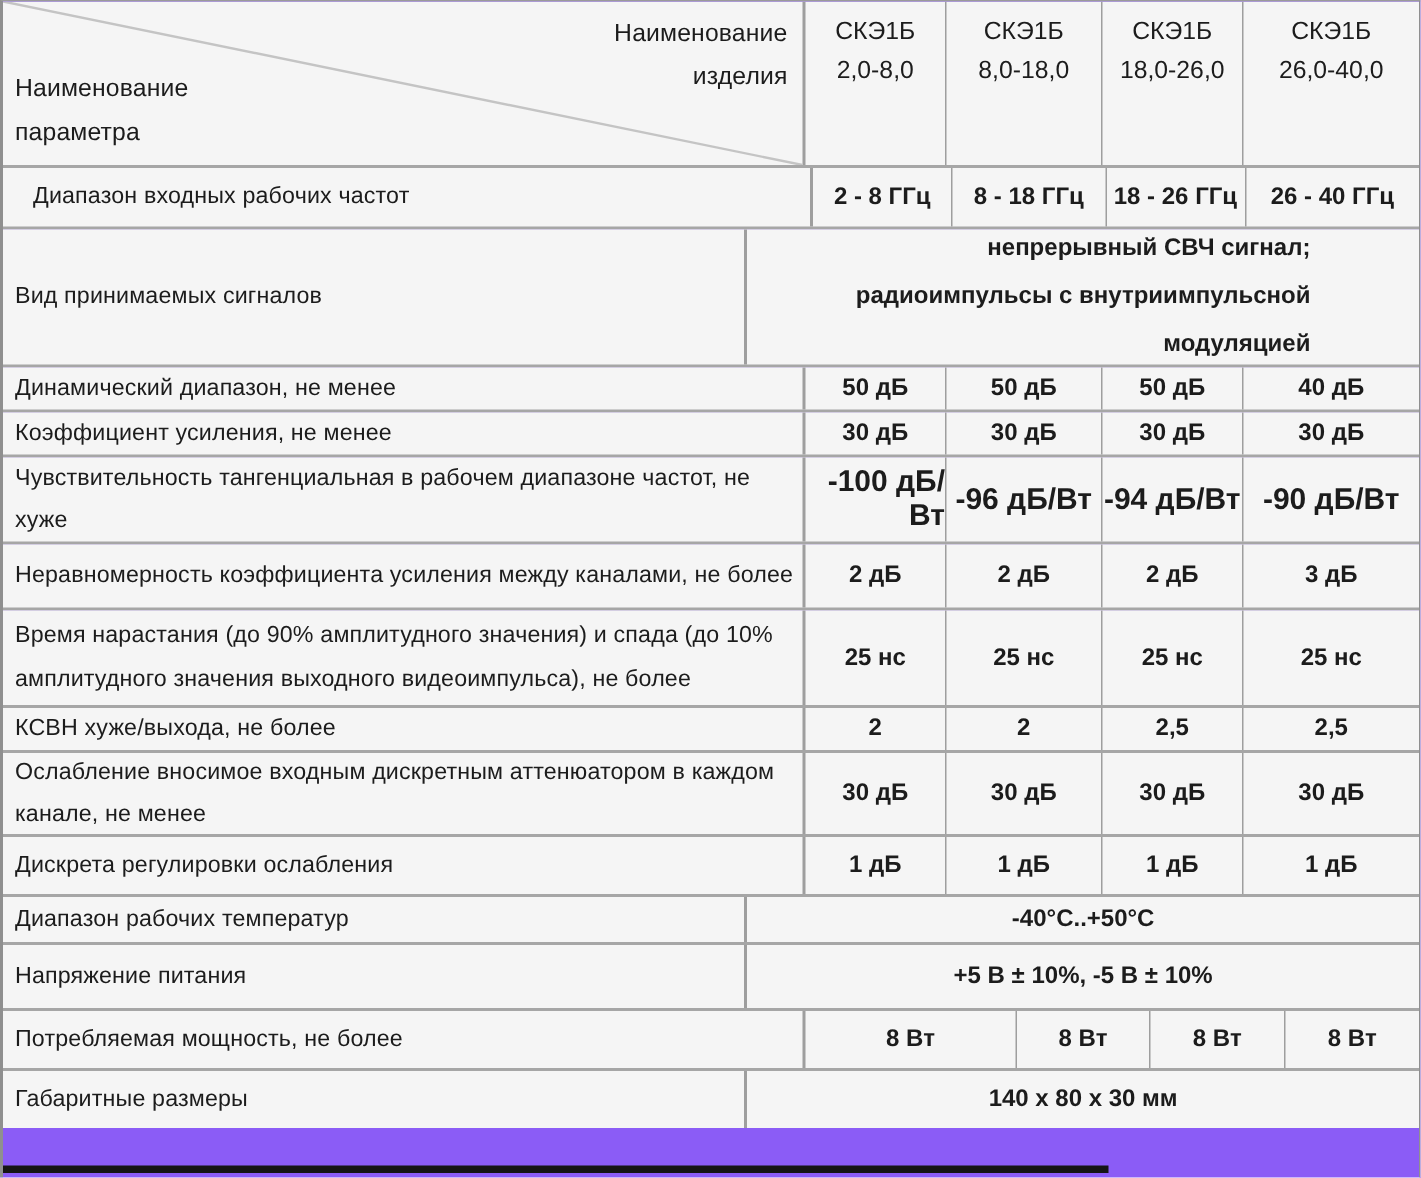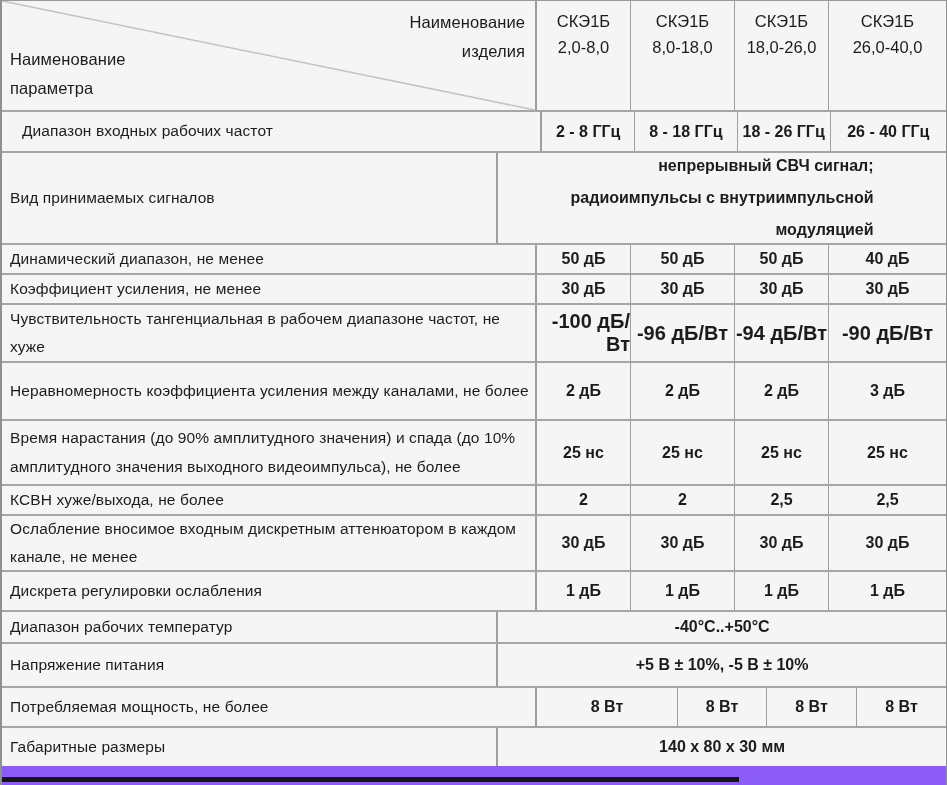--- a/index.html
+++ b/index.html
@@ -69,21 +69,21 @@
     white-space:pre-line;
   }
   .hcell.b { border-left:1px solid #9e9e9e; }
 
   
   .r1  { height:41px;padding-left:12px; }
   .r2  { height:92px; }
   .r3  { height:30px; }
   .r4  { height:30px; }
   .r5  { height:58px; }
-  .r6  { height:58px; }
+  .r6  { height:44px; }
   .r7  { height:65px; }
   .r8  { height:30px; }
   .r9  { height:56px; }
   .r10 { height:40px; }
   .r11 { height:32px; }
   .r12 { height:44px; }
   .r13 { height:40px; }
   .r14 { height:38px; }
 
   .bottom-bar {

